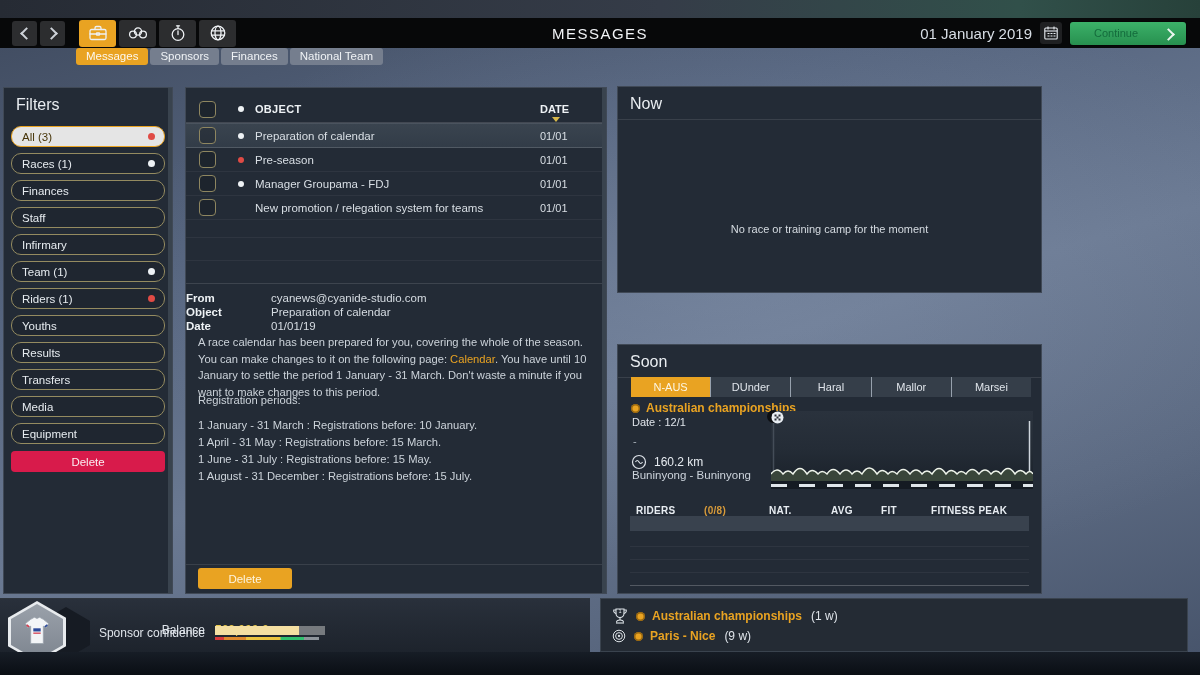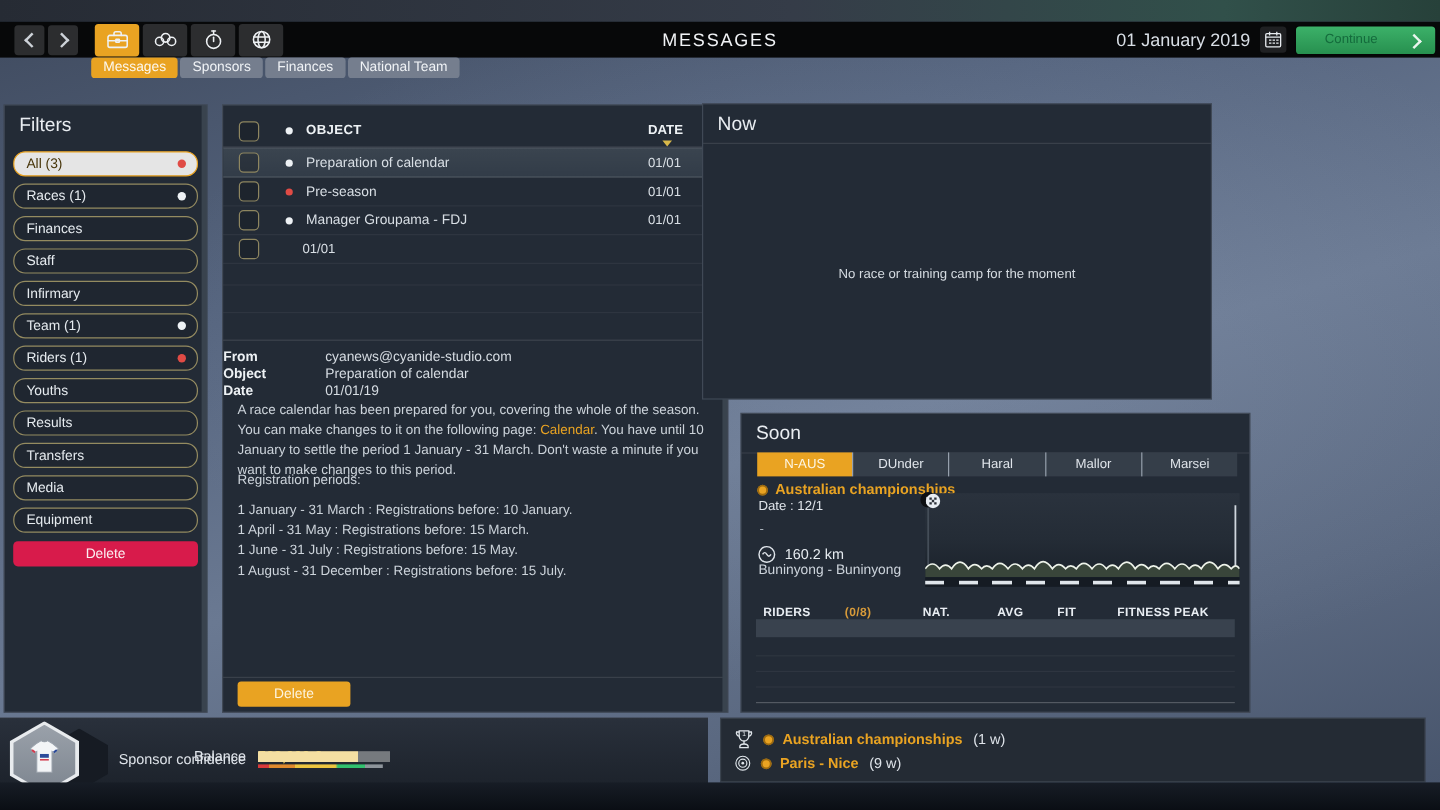--- a/index.html
+++ b/index.html
@@ -21,21 +21,21 @@
   .navbtn:first-child{margin-left:12px;}
   .chev{width:7px;height:7px;border-left:2px solid #cdd2d8;border-bottom:2px solid #cdd2d8;display:inline-block;}
   .chev.l{transform:rotate(45deg);margin-left:3px;}
   .chev.r{transform:rotate(225deg);margin-right:3px;}
   .iconbtn{width:37px;height:27px;margin-left:3px;border-radius:3px;background:#2c2d2f;
     display:flex;align-items:center;justify-content:center;cursor:pointer;}
   .iconbtn.first{margin-left:14px;}
   .iconbtn.active{background:#e9a322;}
   .iconbtn svg{stroke:#eef1f4;fill:none;stroke-width:1.3;stroke-linecap:round;stroke-linejoin:round;}
   .title{position:absolute;left:0;width:1200px;text-align:center;font-size:15px;letter-spacing:1.5px;color:#f1f3f6;pointer-events:none;}
-  .dategrp{position:absolute;right:4px;display:flex;align-items:center;gap:8px;}
+  .dategrp{position:absolute;right:14px;display:flex;align-items:center;gap:8px;}
   .datetext{font-size:15px;color:#d8dee5;}
   .calbtn{width:22px;height:22px;border-radius:3px;background:#1f2022;display:flex;align-items:center;justify-content:center;cursor:pointer;}
   .calbtn svg{stroke:#e8ecf0;fill:none;stroke-width:1.1;}
   .continue{width:116px;height:23px;border-radius:3px;cursor:pointer;
     background:linear-gradient(#3cb169,#27904f);display:flex;align-items:center;position:relative;
     box-shadow:0 0 0 1px rgba(0,0,0,0.25);}
   .continue .lbl{flex:1;text-align:left;padding-left:24px;font-size:11px;color:#146b3c;}
   .continue .chev{border-color:#eaf5ee;position:absolute;right:10px;top:8px;}
   .tabrow{left:76px;top:48px;display:flex;gap:2px;}
   .ttab{padding:2px 10px 3px;border-radius:3px;background:#757e8e;color:#f0f3f6;font-size:11.5px;cursor:pointer;}
@@ -80,21 +80,21 @@
   .dlabel{width:75px;font-weight:bold;color:#eef2f5;}
   .dvalue{margin-left:10px;color:#d6dce2;}
   .mbody{position:absolute;left:12px;top:246px;width:400px;font-size:11.2px;line-height:16.5px;color:#ccd3da;}
   .link{color:#e9a322;text-decoration:none;cursor:pointer;}
   .regtitle{position:absolute;left:12px;top:306px;font-size:11.2px;color:#ccd3da;}
   .period{position:absolute;left:12px;font-size:11.2px;color:#ccd3da;}
   .mfootline{position:absolute;left:0;right:4px;top:476px;height:1px;background:rgba(255,255,255,0.1);}
   .mdel{position:absolute;left:12px;top:480px;width:94px;height:21px;border-radius:3px;background:#e9a322;
     color:#fdf4df;font-size:11.5px;display:flex;align-items:center;justify-content:center;cursor:pointer;}
   
-  .now{left:585px;top:86px;width:425px;height:247px;}
+  .now{left:617px;top:86px;width:425px;height:207px;}
   .nowempty{position:absolute;left:0;width:100%;top:136px;text-align:center;font-size:11px;color:#d5dbe1;}
   .soon{left:617px;top:344px;width:425px;height:250px;}
   .stabs{position:absolute;left:13px;top:32px;width:400px;height:20px;display:flex;}
   .stab{flex:1;background:#353e49;color:#dfe4ea;font-size:11px;display:flex;align-items:center;justify-content:center;
     border-left:1px solid #97a1ad;cursor:pointer;}
   .stab:first-child{border-left:none;}
   .stab.active{background:#e9a322;color:#fdf6e4;border-left:none;}
   .medal{width:9px;height:9px;border-radius:50%;background:#e9a322;box-shadow:inset 0 0 0 1.5px rgba(95,60,0,0.55);display:inline-block;}
   .sracename{position:absolute;left:13px;top:56px;display:flex;align-items:center;gap:6px;
     font-size:12px;font-weight:bold;color:#e9a322;}
@@ -288,20 +288,21 @@
       <div class="mcheck"></div>
       <div class="mdotcol">
           <span class="mdot white"></span>
         </div>
       <div class="mobj">Manager Groupama - FDJ</div>
       <div class="mdate">01/01</div>
     </div>
     <div class="mrow">
       <div class="mcheck"></div>
       <div class="mdotcol"></div>
+      <div class="mobj">New promotion / relegation system for teams</div>
       <div class="mdate">01/01</div>
     </div>
   </div>
   <div class="emptyline" style="top:149px;"></div>
   <div class="emptyline" style="top:172px;"></div>
   <div class="divline" style="top:195px;"></div>
 
   <div class="drow" style="top:203px;">
     <span class="dlabel">From</span>
     <span class="dvalue">cyanews@cyanide-studio.com</span>

